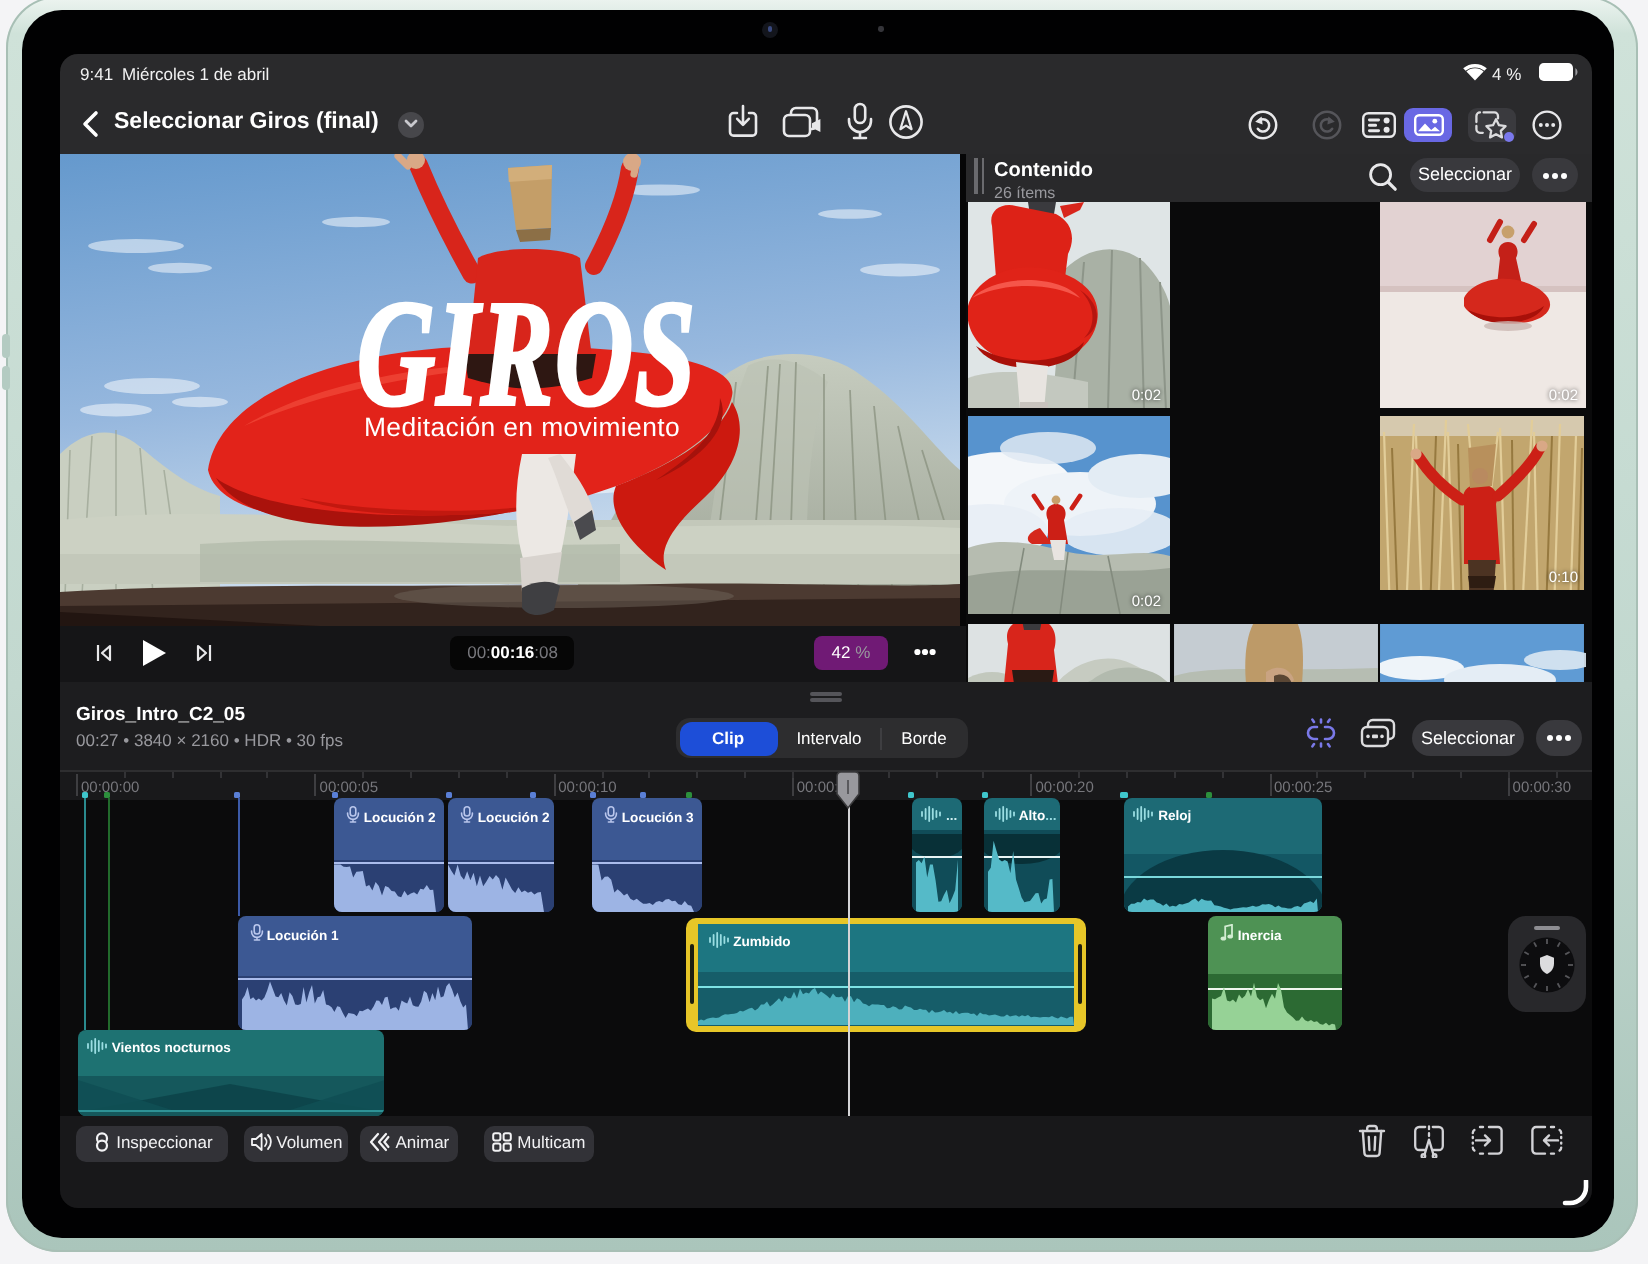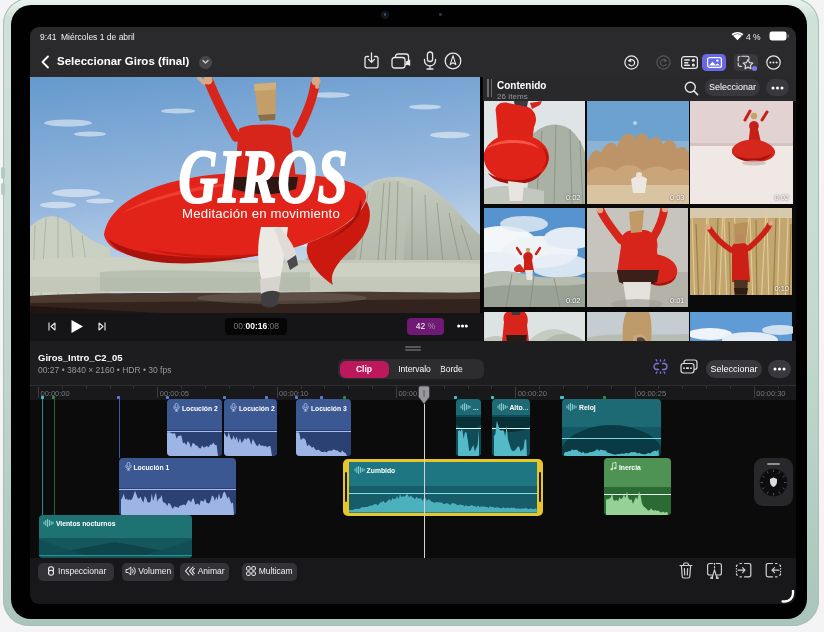--- a/index.html
+++ b/index.html
@@ -235,30 +235,20 @@
 <path d="M30,0 L44,0 L42,12 L32,13 Z" fill="#3a3a3e"></path>
 <path d="M46,2 L58,0 L56,4 L48,8 Z" fill="#d8251b"></path>
 <path d="M12,12 C10,5 16,0 24,2 L44,6 C52,10 54,18 50,26 L48,42 L14,38 Z" fill="#dd2217"></path>
 <path d="M0,52 C-2,64 6,76 22,80 C42,85 60,76 64,62 C68,48 58,38 42,34 C22,29 4,38 0,52 Z" fill="#e02318"></path>
 <path d="M2,48 C18,40 42,40 56,48 C46,36 14,36 2,48 Z" fill="#f5564a"></path>
 <path d="M4,72 C20,82 46,82 58,70 C54,86 14,88 4,72 Z" fill="#a81009"></path>
 <path d="M56,44 C64,52 64,62 58,68 C66,64 68,52 56,44 Z" fill="#b51510"></path>
 <path d="M24,80 L40,82 L38,104 L26,104 Z" fill="#e8e4e0"></path>
 <path d="M26,100 L40,100 L40,104 L26,104 Z" fill="#c8c3be"></path>
       </svg><div class="txt" style="right:4px;bottom:2px;font-size:7.5px;color:#fff;text-shadow:0 0 2px rgba(0,0,0,.8)">0:02</div></div>
-    <div class="abs" style="left:556.5px;top:74px;width:102px;height:103.3px;overflow:hidden"><svg width="102" height="103.3" viewBox="0 0 102 103.3">
-<rect width="102" height="104" fill="#6ca2cf"></rect>
-<rect y="40" width="102" height="64" fill="#8db3d4"></rect>
-<circle cx="48" cy="22" r="2" fill="#cfdce8" opacity="0.8"></circle>
-<path d="M0,62 C4,50 10,46 14,52 C18,42 26,38 30,46 C34,32 44,28 48,38 C52,30 60,30 62,40 C66,34 74,34 76,44 C80,36 88,38 90,48 C94,44 100,46 102,52 L102,104 L0,104 Z" fill="#bd9468"></path>
-<path d="M0,72 C8,64 20,64 28,70 C36,62 48,62 56,70 C64,64 76,64 84,70 C92,66 98,68 102,70 L102,104 L0,104 Z" fill="#caa57a"></path>
-<rect y="84" width="102" height="20" fill="#d9c4a2"></rect>
-<path d="M44,78 C50,74 56,74 60,78 L58,92 L46,92 Z" fill="#ece7e0"></path>
-<circle cx="52" cy="74" r="3" fill="#e8e2d8"></circle>
-</svg><div class="txt" style="right:4px;bottom:2px;font-size:7.5px;color:#fff;text-shadow:0 0 2px rgba(0,0,0,.8)">0:03</div></div>
     <div class="abs" style="left:660px;top:74px;width:103px;height:103.3px;overflow:hidden"><svg width="103" height="103.3" viewBox="0 0 103 103.3">
 <rect width="103" height="104" fill="#e8dad6"></rect>
 <rect y="0" width="103" height="42" fill="#e2d2d2"></rect>
 <rect y="42" width="103" height="62" fill="#efe8e4"></rect>
 <rect y="42" width="103" height="3" fill="#d5c2c0"></rect>
 <path d="M60,28 C58,24 60,20 64,20 C68,20 70,24 68,28 L72,46 L58,46 Z" fill="#c42018"></path>
 <path d="M55,19 L60,10 M72,19 L77,11" stroke="#c42018" stroke-width="3" stroke-linecap="round"></path>
 <circle cx="64" cy="15" r="3.2" fill="#c7a06b"></circle>
 <path d="M42,48 C46,40 60,36 72,40 C84,44 90,52 80,58 C68,64 46,60 42,52 Z" fill="#d5281c"></path>
 <path d="M44,54 C58,60 74,58 82,52 C78,62 52,64 44,54 Z" fill="#a81009"></path>
@@ -274,35 +264,20 @@
 <ellipse cx="76" cy="58" rx="30" ry="12" fill="#e6edf5" opacity="0.9"></ellipse>
 <path d="M0,66 C16,60 34,64 50,68 C70,72 86,66 101,70 L101,99 L0,99 Z" fill="#b6bcb0"></path>
 <path d="M0,80 C30,74 70,80 101,76 L101,99 L0,99 Z" fill="#9aa295"></path>
 <path d="M50,68 L46,99 M70,70 L76,99 M28,66 L22,99" stroke="#838b7e" stroke-width="0.8" fill="none"></path>
 <path d="M40,52 C38,48 40,44 44,44 C48,44 50,48 48,52 L50,64 L40,64 Z" fill="#cc1f16"></path>
 <path d="M37,46 L33,40 M52,46 L56,40" stroke="#cc1f16" stroke-width="2.4" stroke-linecap="round"></path>
 <circle cx="44" cy="42" r="2.2" fill="#c7a06b"></circle>
 <path d="M36,56 C30,58 28,62 32,64 L42,64 Z" fill="#d5281c"></path>
 <path d="M41,62 L49,62 L48,72 L43,72 Z" fill="#e8e4e0"></path>
       </svg><div class="txt" style="right:4px;bottom:2px;font-size:7.5px;color:#fff;text-shadow:0 0 2px rgba(0,0,0,.8)">0:02</div></div>
-    <div class="abs" style="left:556.5px;top:181.3px;width:102px;height:99px;overflow:hidden"><svg width="102" height="99" viewBox="0 0 102 99">
-<rect width="101" height="99" fill="#c6c4bc"></rect>
-<rect y="64" width="101" height="35" fill="#b5b3a9"></rect>
-<path d="M34,38 C32,28 38,22 48,22 L58,22 C68,24 72,32 70,42 L72,66 L30,66 Z" fill="#d8251b"></path>
-<path d="M34,32 C26,22 18,12 14,3" stroke="#d8251b" stroke-width="8" fill="none" stroke-linecap="round"></path>
-<path d="M66,30 C72,20 76,10 77,2" stroke="#d8251b" stroke-width="8" fill="none" stroke-linecap="round"></path>
-<circle cx="13" cy="2" r="3.2" fill="#d9a886"></circle>
-        <circle cx="78" cy="1" r="3.2" fill="#d9a886"></circle>
-<path d="M42,4 L57,2 L55,24 L44,25 Z" fill="#c29a66"></path>
-<path d="M68,46 C82,48 92,56 90,66 C88,74 76,78 64,74 L60,62 Z" fill="#d8251b"></path>
-<path d="M64,74 C74,77 84,74 89,68 C88,76 70,82 62,74 Z" fill="#a81009"></path>
-<path d="M30,62 L72,62 L70,74 C56,80 44,80 32,74 Z" fill="#3a2018"></path>
-<path d="M36,74 L64,74 L62,99 L40,99 Z" fill="#e5e1dc"></path>
-<ellipse cx="50" cy="96" rx="26" ry="5" fill="#a3a197" opacity="0.7"></ellipse>
-      </svg><div class="txt" style="right:4px;bottom:2px;font-size:7.5px;color:#fff;text-shadow:0 0 2px rgba(0,0,0,.8)">0:01</div></div>
     <div class="abs" style="left:660px;top:181.3px;width:103px;height:87px;overflow:hidden"><svg width="103" height="99" viewBox="0 0 103 99">
 <rect width="102" height="99" fill="#c2a66e"></rect>
 <rect y="0" width="102" height="10" fill="#d6c9ae"></rect>
 <g stroke="#e2cd99" stroke-width="1.1">
 <path d="M5,99 L2,8"></path>
           <path d="M13,99 L17,4"></path>
           <path d="M21,99 L18,10"></path>
           <path d="M29,99 L33,2"></path>
 <path d="M37,99 L34,8"></path>
           <path d="M63,99 L60,6"></path>
@@ -352,23 +327,23 @@
 <ellipse cx="60" cy="28" rx="28" ry="8" fill="#e4edf5"></ellipse>
 <ellipse cx="90" cy="18" rx="18" ry="5" fill="#dce8f2" opacity="0.9"></ellipse>
 </svg></div>
 <div class="abs" style="left:0;top:314px;width:766px;height:44px;background:#1d1d1f"></div>
 <div class="abs" style="left:375px;top:319px;width:16px;height:1.5px;background:#55555a;border-radius:1px"></div>
 <div class="abs" style="left:375px;top:322px;width:16px;height:1.5px;background:#55555a;border-radius:1px"></div>
 <div class="txt" style="left:8px;top:325px;font-size:9.5px;font-weight:bold;color:#fff">Giros_Intro_C2_05</div>
 <div class="txt" style="left:8px;top:338px;font-size:8.5px;color:#98989d">00:27 • 3840 × 2160 • HDR • 30 fps</div>
 
 <div class="abs" style="left:308px;top:332px;width:146px;height:20px;border-radius:7px;background:#2d2d2f"></div>
-<div class="abs" style="left:309.5px;top:333.5px;width:49px;height:17px;border-radius:6px;background:#be185d;text-align:center;line-height:17px;font-size:8.5px;font-weight:bold;color:#fff">Clip</div>
+<div class="abs" style="left:309.5px;top:333.5px;width:49px;height:17px;border-radius:6px;background:#1d4ed8;text-align:center;line-height:17px;font-size:8.5px;font-weight:bold;color:#fff">Clip</div>
 <div class="abs" style="left:359px;top:332px;width:51px;height:20px;text-align:center;line-height:20px;font-size:8.5px;color:#fff">Intervalo</div>
-<div class="abs" style="left:410px;top:332px;width:44px;height:20px;text-align:left;line-height:20px;font-size:8.5px;color:#fff">Borde</div>
+<div class="abs" style="left:410px;top:332px;width:44px;height:20px;text-align:center;line-height:20px;font-size:8.5px;color:#fff">Borde</div>
 <div class="abs" style="left:409.5px;top:336.5px;width:1px;height:11px;background:#3e3e41"></div>
 
 <svg class="abs" style="left:622px;top:332px" width="17" height="15" viewBox="0 0 17 15">
  <g stroke="#7a79e8" stroke-width="1.3" fill="none" stroke-linecap="round">
  <path d="M6.5 4.5 H5 A2.5 2.5 0 0 0 5 10.5 H6.5"></path>
  <path d="M10.5 4.5 H12 A2.5 2.5 0 0 1 12 10.5 H10.5"></path>
  <path d="M8.5 0.8 V2.2 M8.5 12.8 V14.2 M4.2 0.8 L5 2 M12.8 0.8 L12 2 M4.2 14.2 L5 13 M12.8 14.2 L12 13"></path>
  </g>
 </svg>
 <svg class="abs" style="left:650px;top:331.5px" width="18" height="16" viewBox="0 0 18 16">

